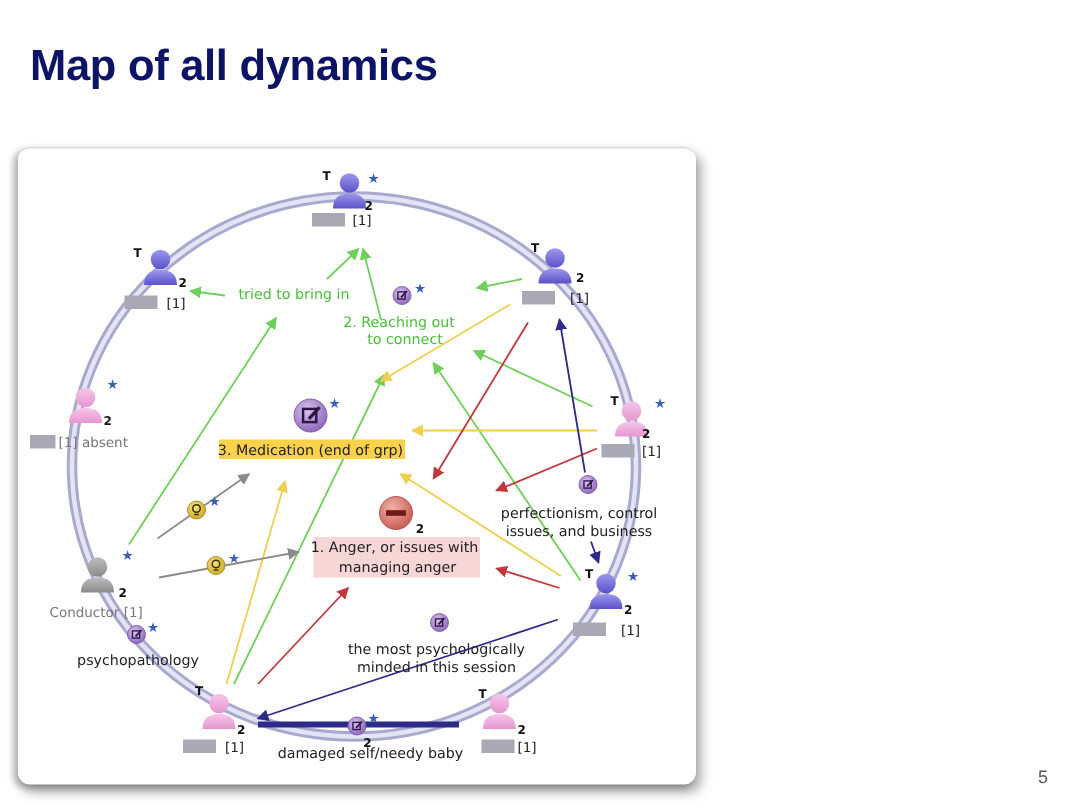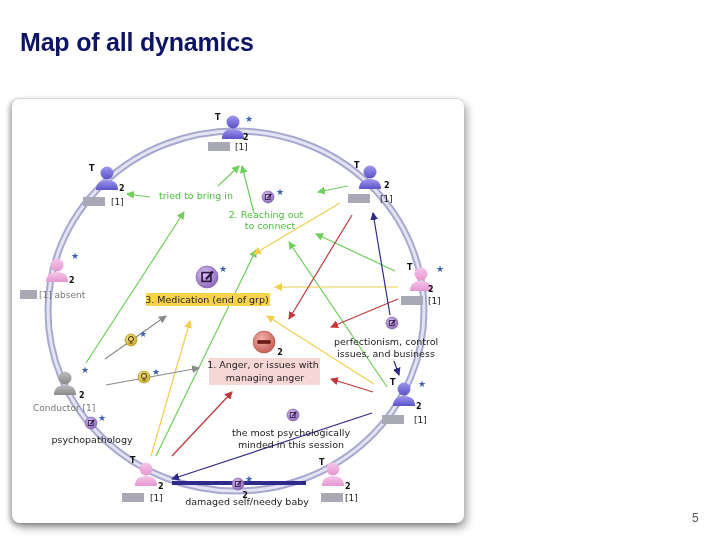--- a/index.html
+++ b/index.html
@@ -1,17 +1,17 @@
 <!DOCTYPE html>
 <html><head>
 <meta charset="utf-8">
 <style>
   html, body { margin: 0; padding: 0; }
   body { width: 720px; height: 540px; background: #ffffff; position: relative; overflow: hidden; font-family: "DejaVu Sans", sans-serif; }
-  .slide-title { position: absolute; left: 20px; top: 28px; font-family: "Liberation Sans", sans-serif; font-weight: bold; font-size: 25px; color: #0d1466; margin: 0; letter-spacing: -0.2px; }
+  .slide-title { position: absolute; left: 20px; top: 28px; font-family: "Liberation Sans", sans-serif; font-weight: bold; font-size: 29px; color: #0d1466; margin: 0; letter-spacing: -0.2px; }
   .panel { position: absolute; left: 12px; top: 98px; width: 452px; height: 424px; background: #ffffff; border-radius: 8px;
            box-shadow: -3px 2px 4px rgba(0,0,0,0.25), 3px 5px 8px rgba(0,0,0,0.35); border-top: 1px solid #d8d8d8; }
   .panel svg { position: absolute; left: 0; top: 0; }
   .page-number { position: absolute; left: 692px; top: 511px; font-family: "Liberation Sans", sans-serif; font-size: 12px; color: #555; }
   svg text { font-family: "DejaVu Sans", sans-serif; }
 </style>
 </head>
 <body>
 
 <h1 class="slide-title">Map of all dynamics</h1>

